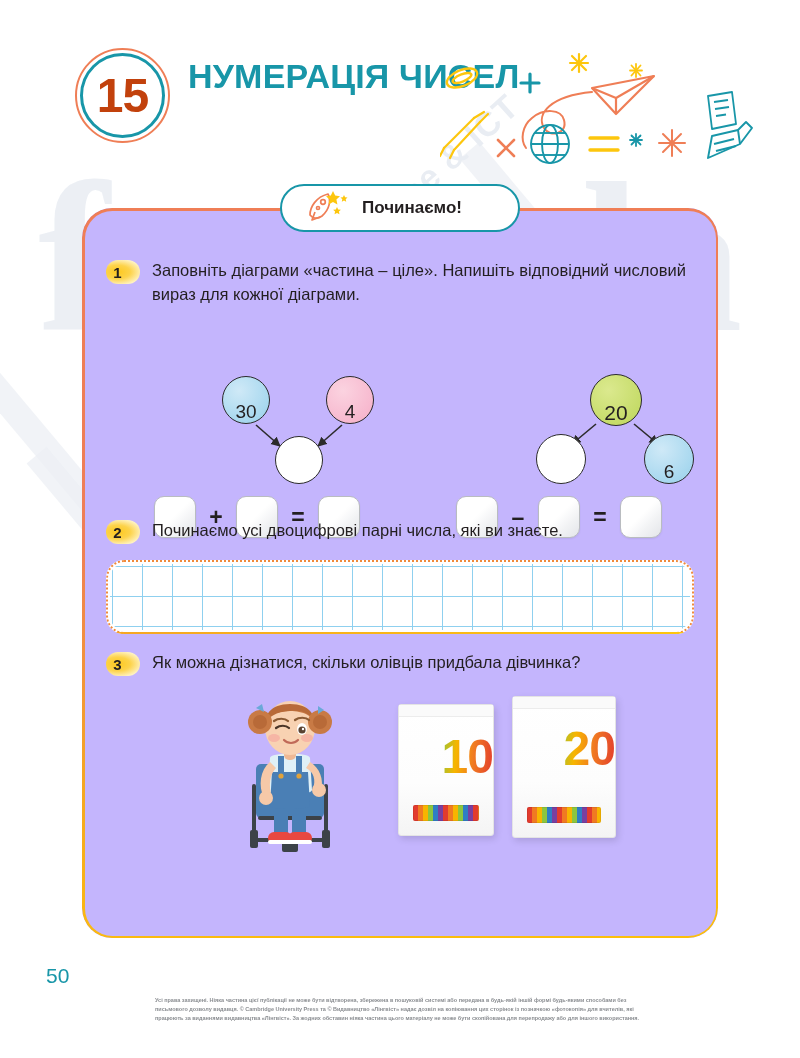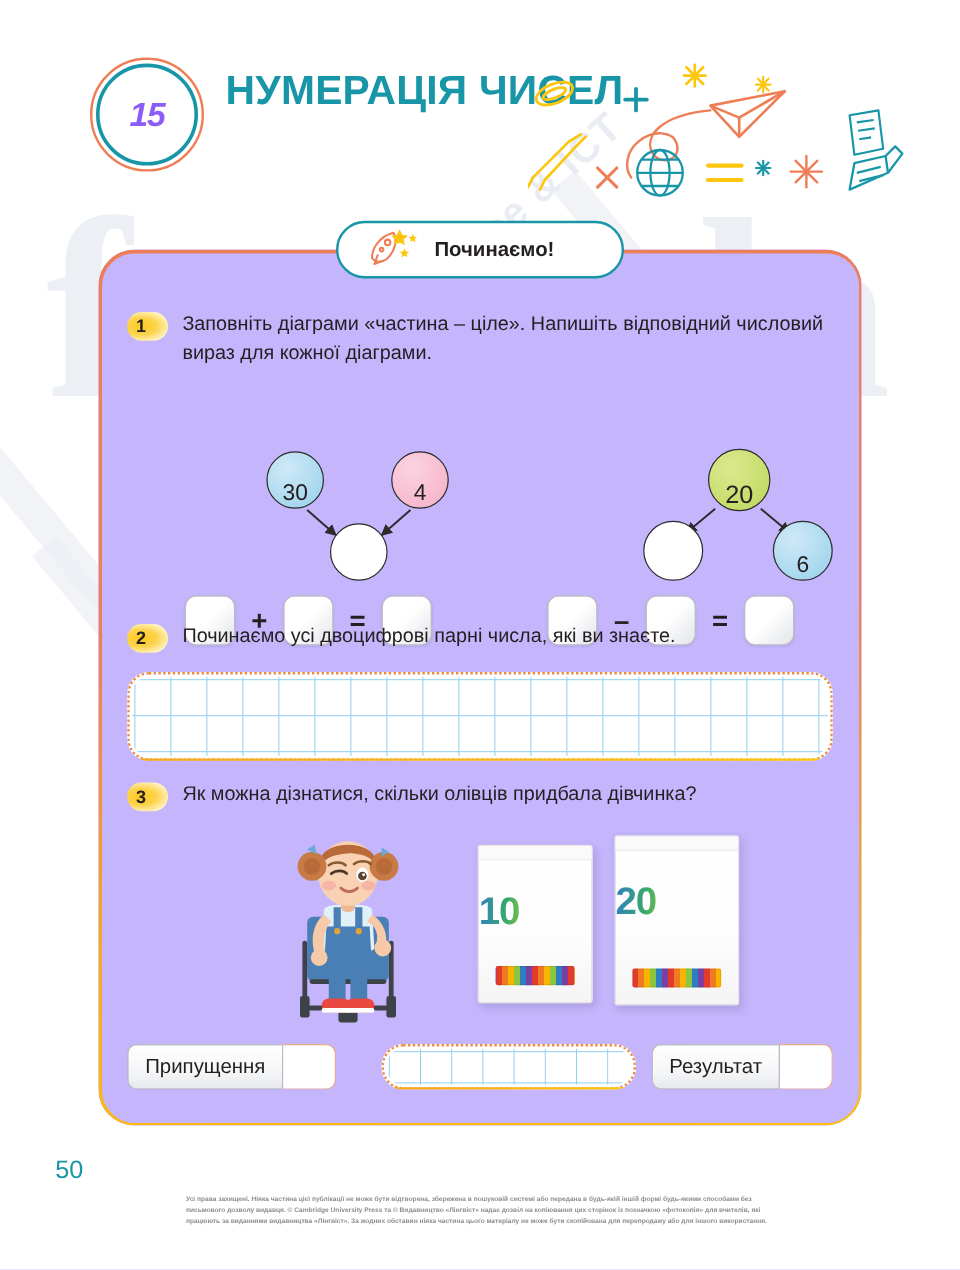--- a/index.html
+++ b/index.html
@@ -47,21 +47,21 @@
   .lesson-badge .ring-out {
     position:absolute; inset:0; border-radius:50%;
     border:2.5px solid #ef7e56;
   }
   .lesson-badge .ring-in {
     position:absolute; left:5px; top:5px; right:5px; bottom:5px;
     border-radius:50%; border:3px solid #1896a8;
   }
   .lesson-badge .num {
     position:absolute; inset:0; display:flex; align-items:center; justify-content:center;
-    font-size:28px; font-weight:700; color:#8b5cf6; letter-spacing:-1px;font-style:italic;
+    font-size:48px; font-weight:700; color:#c2410c; letter-spacing:-1px;
   }
   .title {
     position:absolute; left:188px; top:56px;
     font-size:34px; font-weight:700; line-height:1.23;
     color:#1896a8; letter-spacing:.2px;
     text-transform:uppercase;
   }
   .doodles { position:absolute; left:440px; top:52px; width:330px; height:112px; }
 
   
@@ -157,22 +157,22 @@
     position:absolute; width:96px; height:132px;
     background: linear-gradient(180deg,#ffffff 0%,#fdfdfd 60%,#f4f4f4 100%);
     border:1px solid #e4e4e4; border-radius:3px;
     box-shadow: 2px 3px 7px rgba(0,0,0,.13);
   }
   .pencilbox .lid {
     position:absolute; left:0; right:0; top:0; height:12px;
     background:#fafafa; border-bottom:1px solid #ececec;
   }
   .pbnum {
-    position:absolute; left:0; right:0; top:36px; text-align:left;
-    font-size:32px; font-weight:700; letter-spacing:-1px;
+    position:absolute; left:0; right:0; top:24px; text-align:right;
+    font-size:48px; font-weight:700; letter-spacing:-1px;
     background: linear-gradient(95deg,#2f7ec4 0%, #38a96b 25%, #8cc63f 42%, #f7b500 60%, #f07a22 78%, #e23b2e 100%);
     -webkit-background-clip:text; background-clip:text; color:transparent;
   }
   .pbstrip {
     position:absolute; left:14px; right:14px; bottom:14px; height:16px;
     border-radius:2px;
     background: repeating-linear-gradient(90deg,
       #e23b2e 0 5px,#f07a22 5px 10px,#f7b500 10px 15px,
       #8cc63f 15px 20px,#2f7ec4 20px 25px,#7a3fa0 25px 30px);
     box-shadow: inset 0 0 0 1px rgba(0,0,0,.07);
@@ -517,34 +517,16 @@
       </div>
 
       <div class="pencilbox" style="left:382px; top:6px; width:104px; height:142px;">
         <div class="lid"></div>
         <div class="pbnum">20</div>
         <div class="pbstrip"></div>
       </div>
     </div>
   </div>
 
-  <div class="btnrow">
-
-    <div class="labelbtn" style="left:0;">
-      <div class="lb-text">Припущення</div>
-      <div class="lb-slot"></div>
-    </div>
-
-    <div class="midgrid gridarea">
-      <div class="grid-inner" style="background-size:26px 26px;"></div>
-      <div class="grid-dots"></div>
-      <div class="grid-under"></div>
-    </div>
-
-    <div class="labelbtn" style="right:0;">
-      <div class="lb-text">Результат</div>
-      <div class="lb-slot"></div>
-    </div>
-  </div>
 </div>
 
 <div class="pageno">50</div>
 <div class="footer">Усі права захищені. Ніяка частина цієї публікації не може бути відтворена, збережена в пошуковій системі або передана в будь-якій іншій формі будь-якими способами без письмового дозволу видавця. © Cambridge University Press та © Видавництво «Лінгвіст» надає дозвіл на копіювання цих сторінок із позначкою «фотокопія» для вчителів, які працюють за виданнями видавництва «Лінгвіст». За жодних обставин ніяка частина цього матеріалу не може бути скопійована для перепродажу або для іншого використання.</div>
 
 </body></html>

